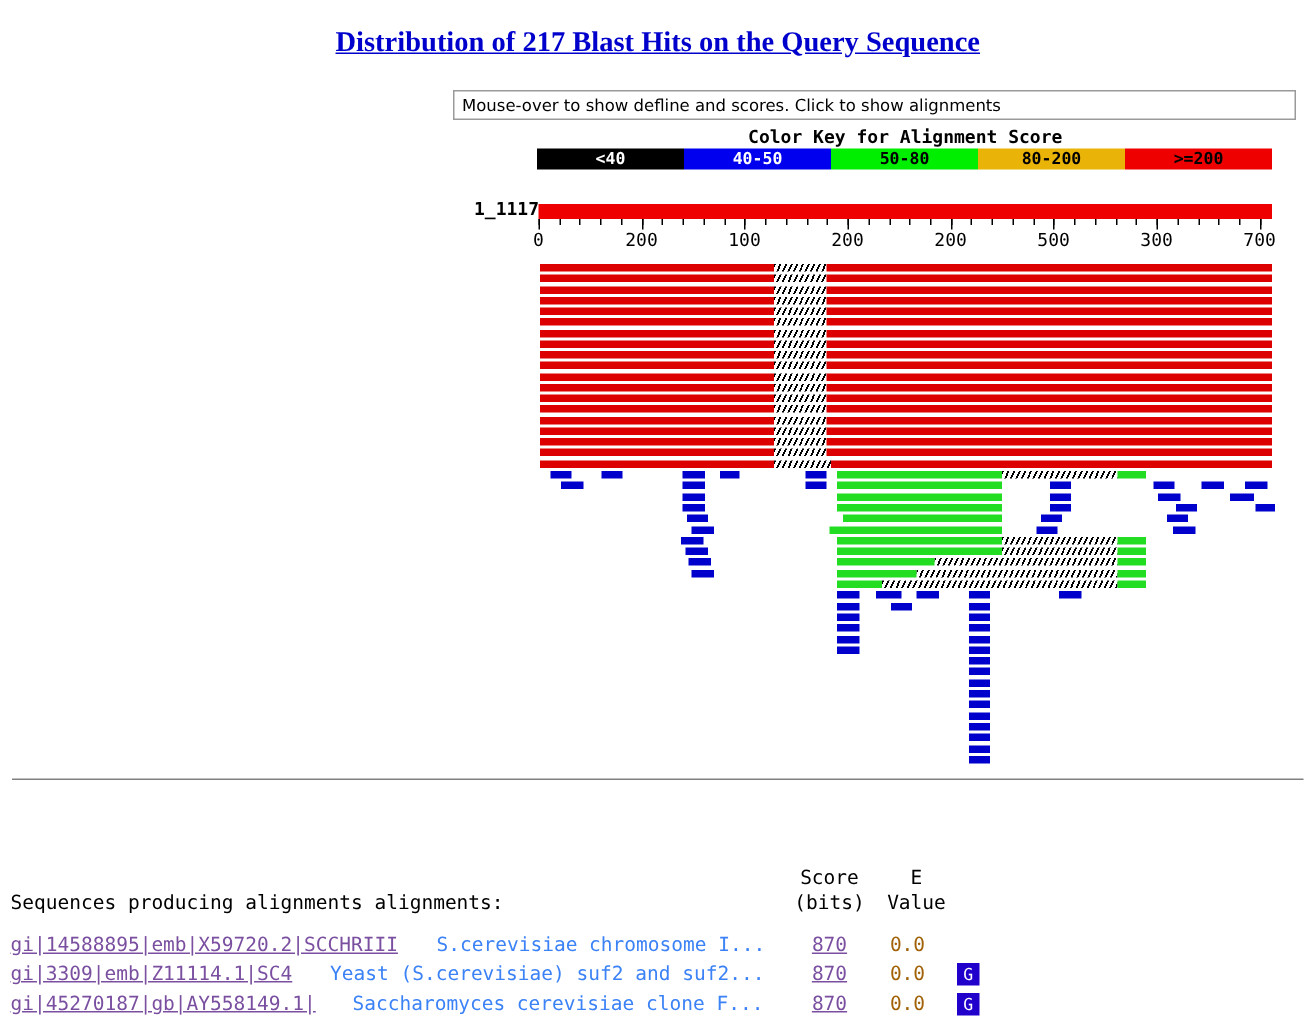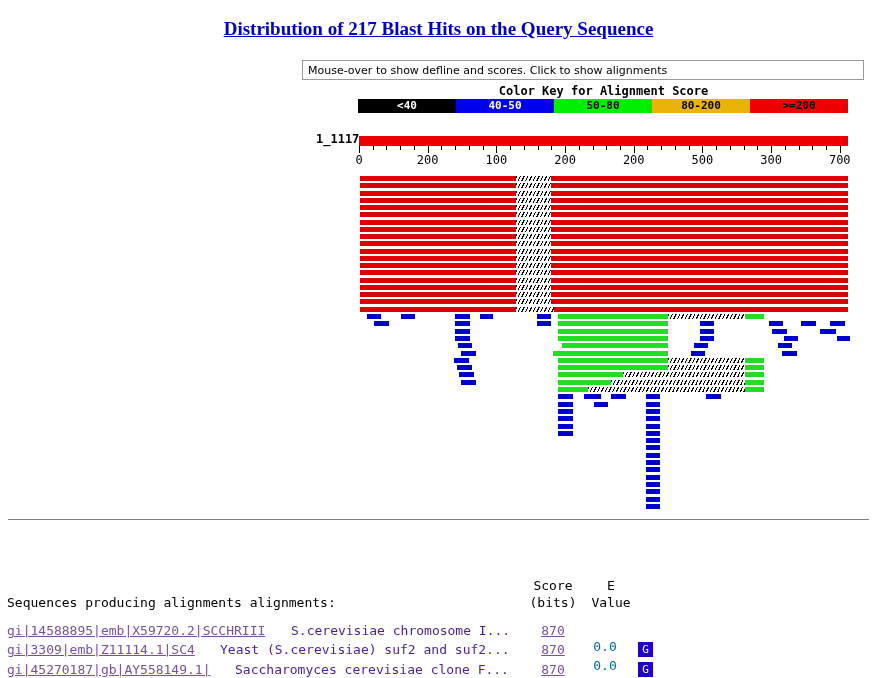--- a/index.html
+++ b/index.html
@@ -217,39 +217,39 @@
     position: absolute;
     left: 0px;
     top: 0px;
     color: #7a4fa0;
     text-decoration: underline;
     cursor: pointer;
   }
   .res-desc {
     position: absolute;
     top: 0px;
-    color: #4c1d95;
+    color: #3b82f6;
   }
   .res-score {
     position: absolute;
     left: 528px;
     top: 0px;
     width: 36px;
     text-align: center;
     color: #7a4fa0;
     text-decoration: underline;
     cursor: pointer;
   }
   .res-evalue {
     position: absolute;
     left: 578px;
-    top: 16px;
+    top: 0px;
     width: 40px;
     text-align: center;
-    color: #0369a1;
+    color: #a16207;
   }
   .res-g {
     position: absolute;
     left: 631px;
     top: 0px;
     width: 15px;
     height: 15px;
     background: #2200cc;
     color: #ffffff;
     font-family: "DejaVu Sans Mono", monospace;

